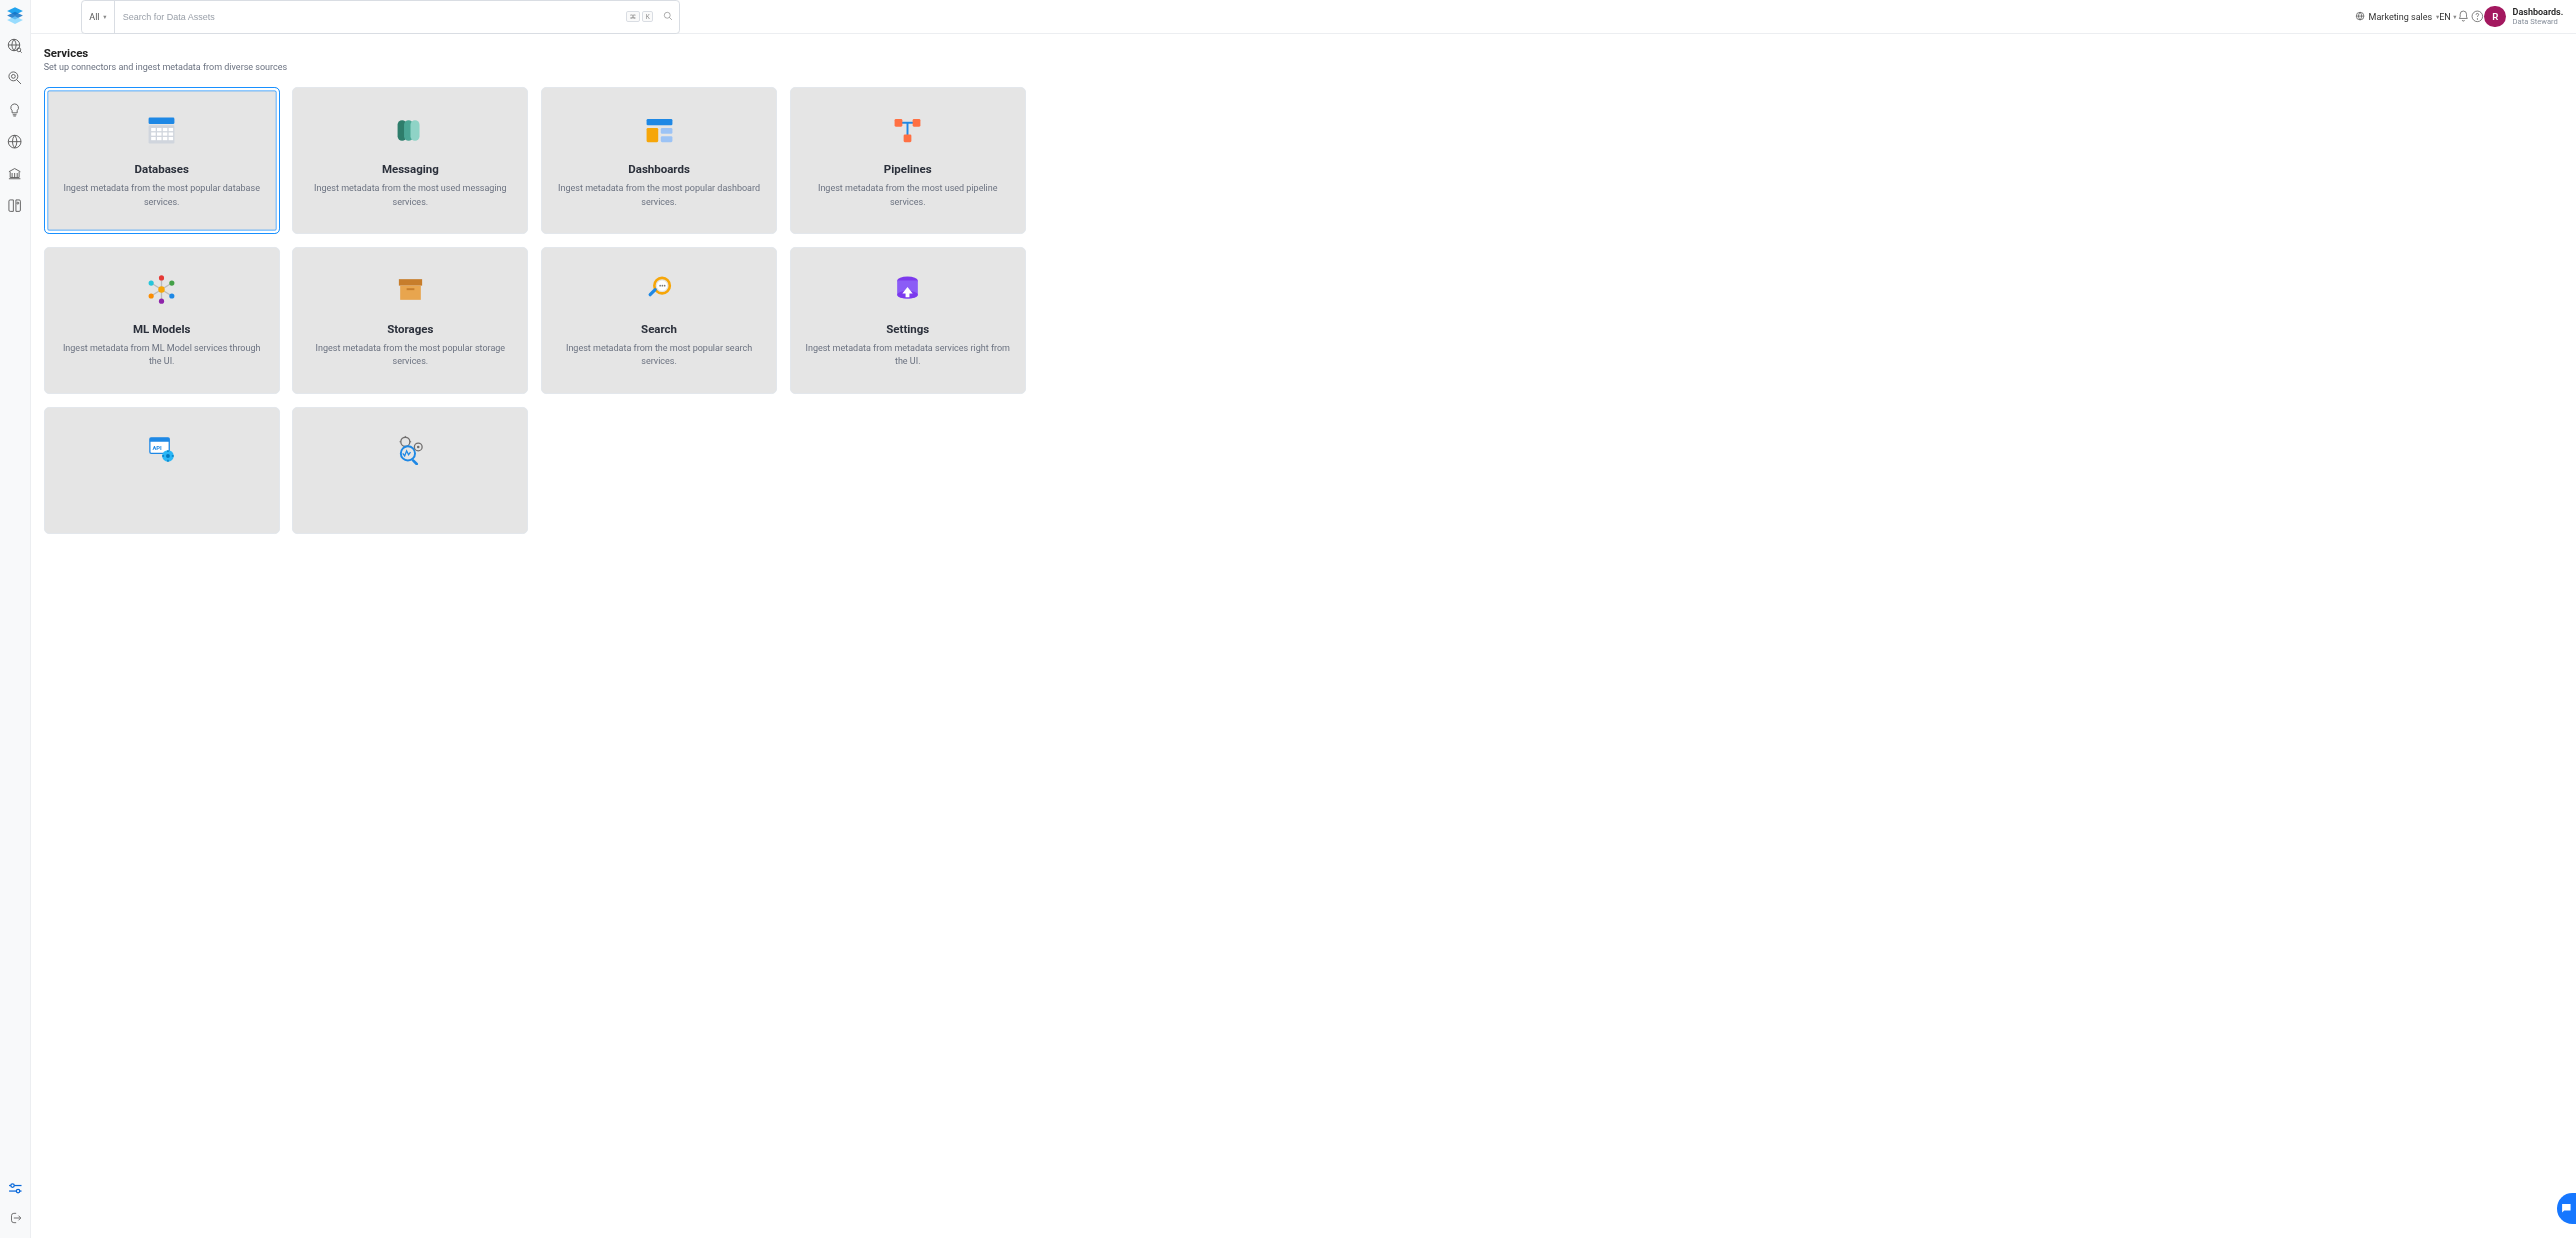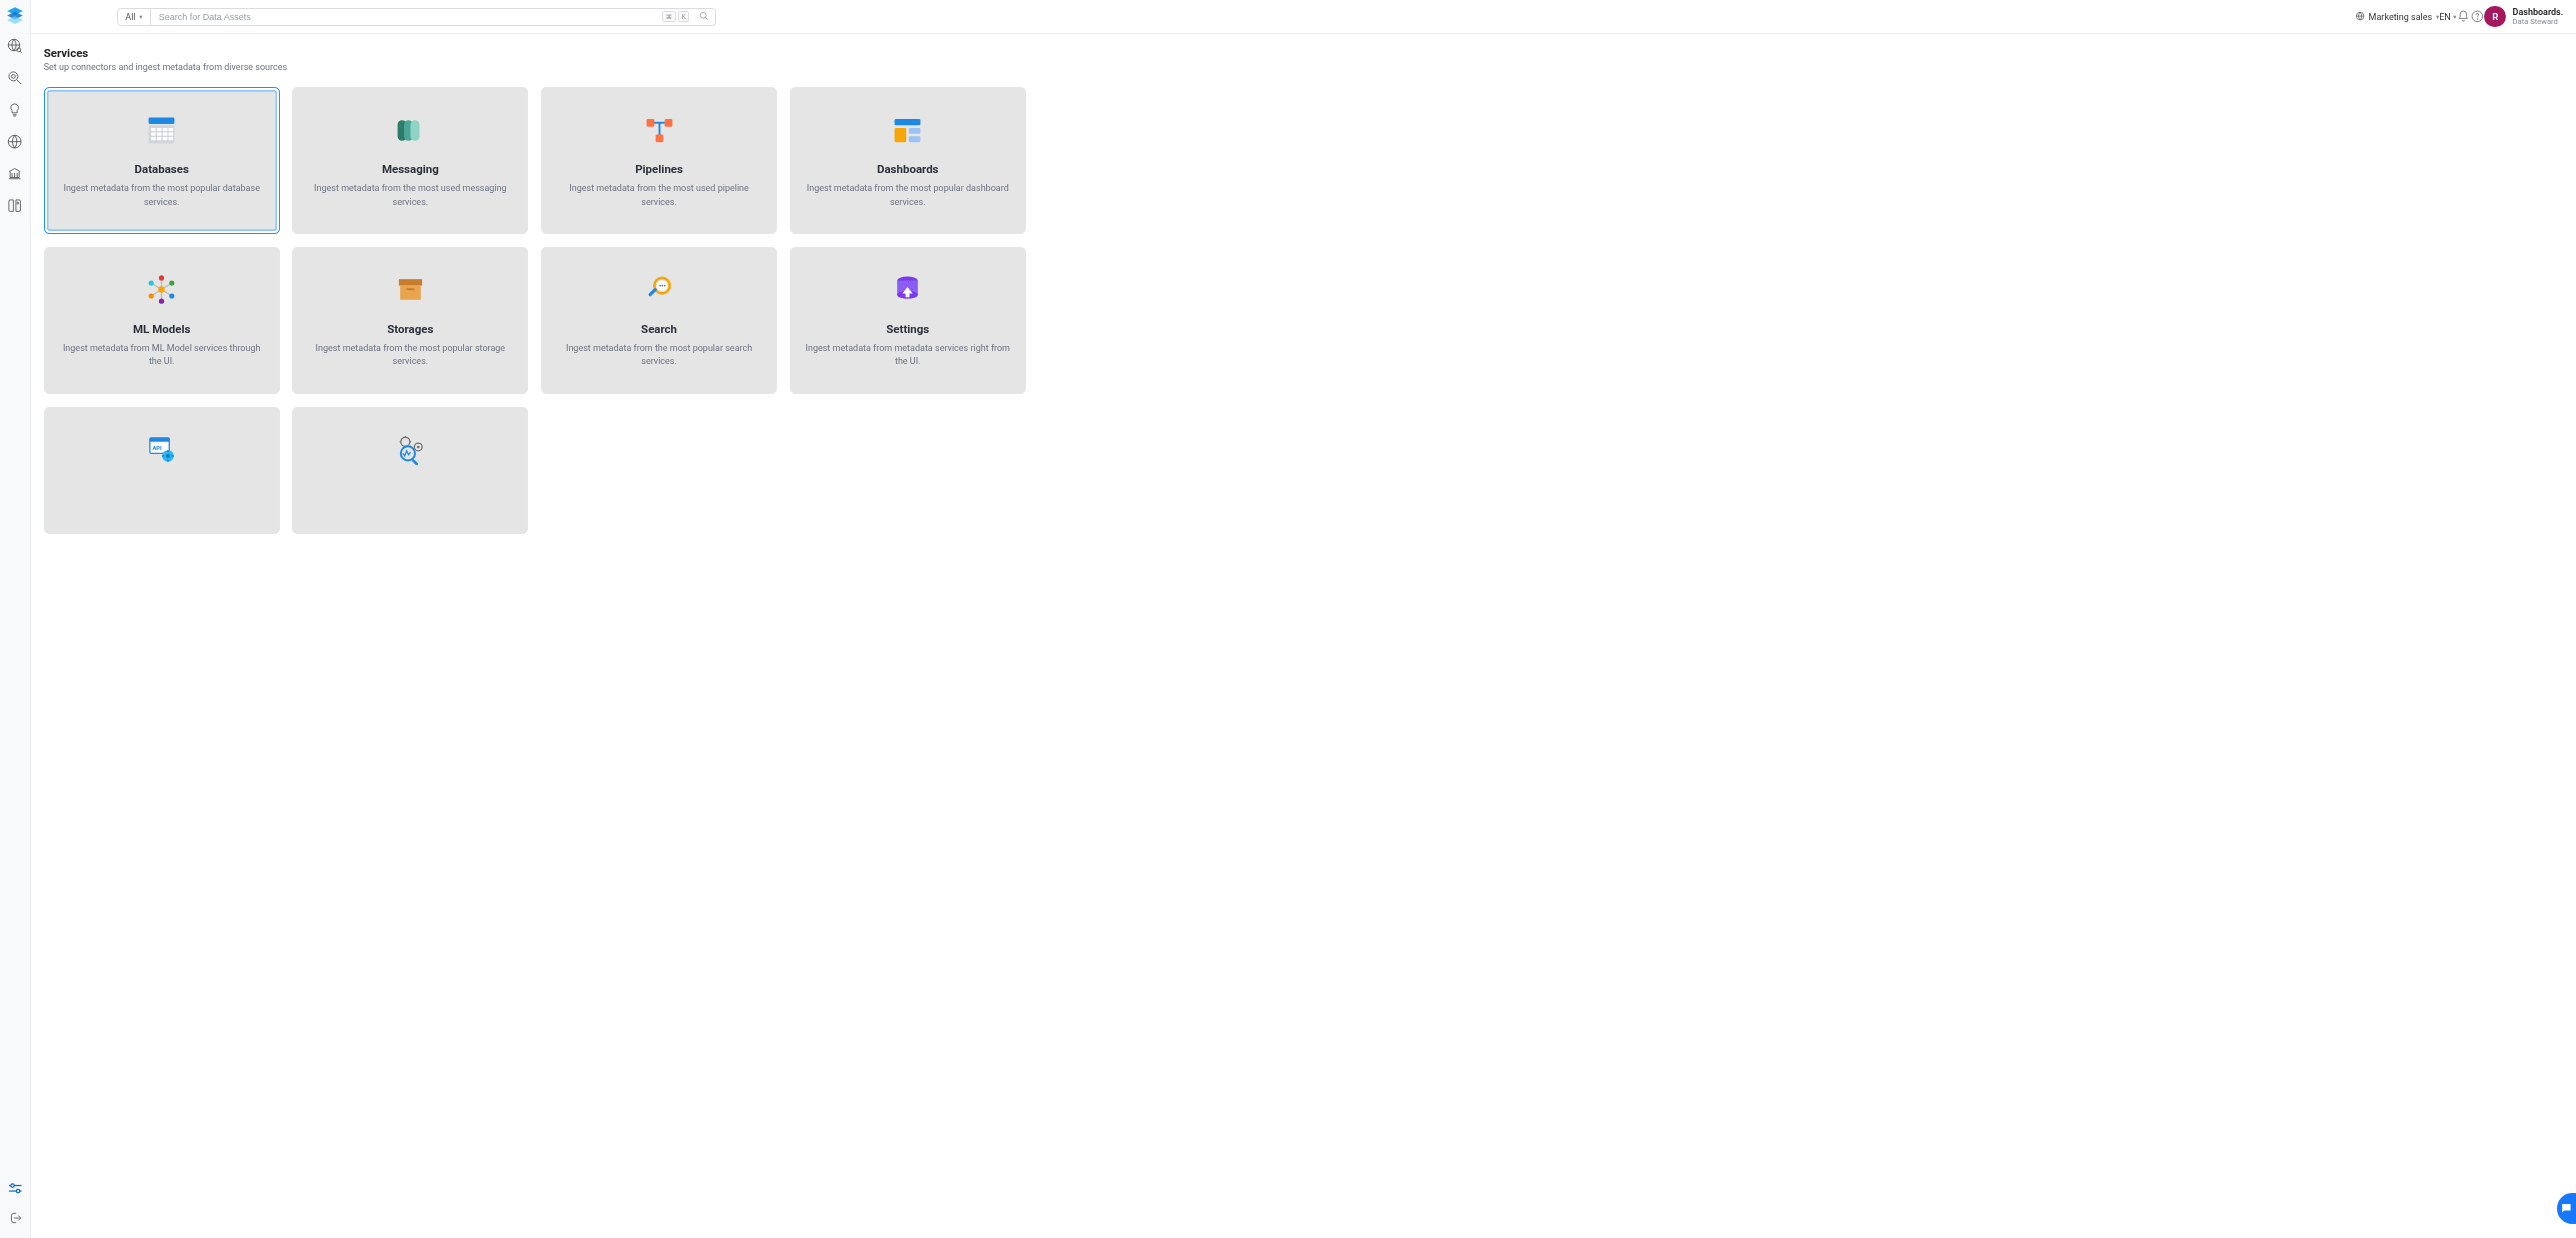--- a/index.html
+++ b/index.html
@@ -62,26 +62,26 @@
     right: 0;
     height: 34px;
     background: #fff;
     border-bottom: 0.6px solid #eceef1;
     display: flex;
     align-items: center;
     padding: 0 12.7px;
     z-index: 15;
   }
   .searchbox {
-    margin-left: 73px;
+    margin-left: 37px;
     display: flex;
     align-items: center;
     border: 0.6px solid #d9dde3;
     border-radius: 3.8px;
-    height: 18px;
+    height: 34px;
     width: 599px;
     background: #fff;
     overflow: hidden;
   }
   .searchbox .filter {
     display: flex;
     align-items: center;
     gap: 3.8px;
     padding: 0 7.6px;
     border-right: 0.6px solid #d9dde3;
@@ -408,42 +408,42 @@
           <rect x="24" y="8" width="14" height="32" rx="7" fill="#8fd3c6"></rect>
         </svg>
       </div>
       <h3>Messaging</h3>
       <p>Ingest metadata from the most used messaging services.</p>
     </div>
 
     <div class="card">
       <div class="icon-slot">
         <svg viewBox="0 0 48 48" width="31" height="31">
+          <rect x="4" y="6" width="40" height="10" rx="2" fill="#1e88e5"></rect>
+          <rect x="4" y="20" width="18" height="22" rx="2" fill="#f6a609"></rect>
+          <rect x="26" y="20" width="18" height="9" rx="2" fill="#9cc3f5"></rect>
+          <rect x="26" y="33" width="18" height="9" rx="2" fill="#9cc3f5"></rect>
+        </svg>
+      </div>
+      <h3>Dashboards</h3>
+      <p>Ingest metadata from the most popular dashboard services.</p>
+    </div>
+
+    <div class="card">
+      <div class="icon-slot">
+        <svg viewBox="0 0 48 48" width="31" height="31">
           <line x1="10" y1="12" x2="38" y2="12" stroke="#1e88e5" stroke-width="3"></line>
           <line x1="24" y1="12" x2="24" y2="36" stroke="#1e88e5" stroke-width="3"></line>
           <rect x="4" y="6" width="12" height="12" rx="2" fill="#ff7043"></rect>
           <rect x="32" y="6" width="12" height="12" rx="2" fill="#ff7043"></rect>
           <rect x="18" y="30" width="12" height="12" rx="2" fill="#ff7043"></rect>
         </svg>
       </div>
       <h3>Pipelines</h3>
       <p>Ingest metadata from the most used pipeline services.</p>
-    </div>
-
-    <div class="card">
-      <div class="icon-slot">
-        <svg viewBox="0 0 48 48" width="31" height="31">
-          <rect x="4" y="6" width="40" height="10" rx="2" fill="#1e88e5"></rect>
-          <rect x="4" y="20" width="18" height="22" rx="2" fill="#f6a609"></rect>
-          <rect x="26" y="20" width="18" height="9" rx="2" fill="#9cc3f5"></rect>
-          <rect x="26" y="33" width="18" height="9" rx="2" fill="#9cc3f5"></rect>
-        </svg>
-      </div>
-      <h3>Dashboards</h3>
-      <p>Ingest metadata from the most popular dashboard services.</p>
     </div>
 
     <div class="card">
       <div class="icon-slot">
         <svg viewBox="0 0 48 48" width="31" height="31">
           <line x1="24" y1="24" x2="24" y2="6" stroke="#bbb" stroke-width="2"></line>
           <line x1="24" y1="24" x2="40" y2="14" stroke="#bbb" stroke-width="2"></line>
           <line x1="24" y1="24" x2="40" y2="34" stroke="#bbb" stroke-width="2"></line>
           <line x1="24" y1="24" x2="24" y2="42" stroke="#bbb" stroke-width="2"></line>
           <line x1="24" y1="24" x2="8" y2="34" stroke="#bbb" stroke-width="2"></line>

